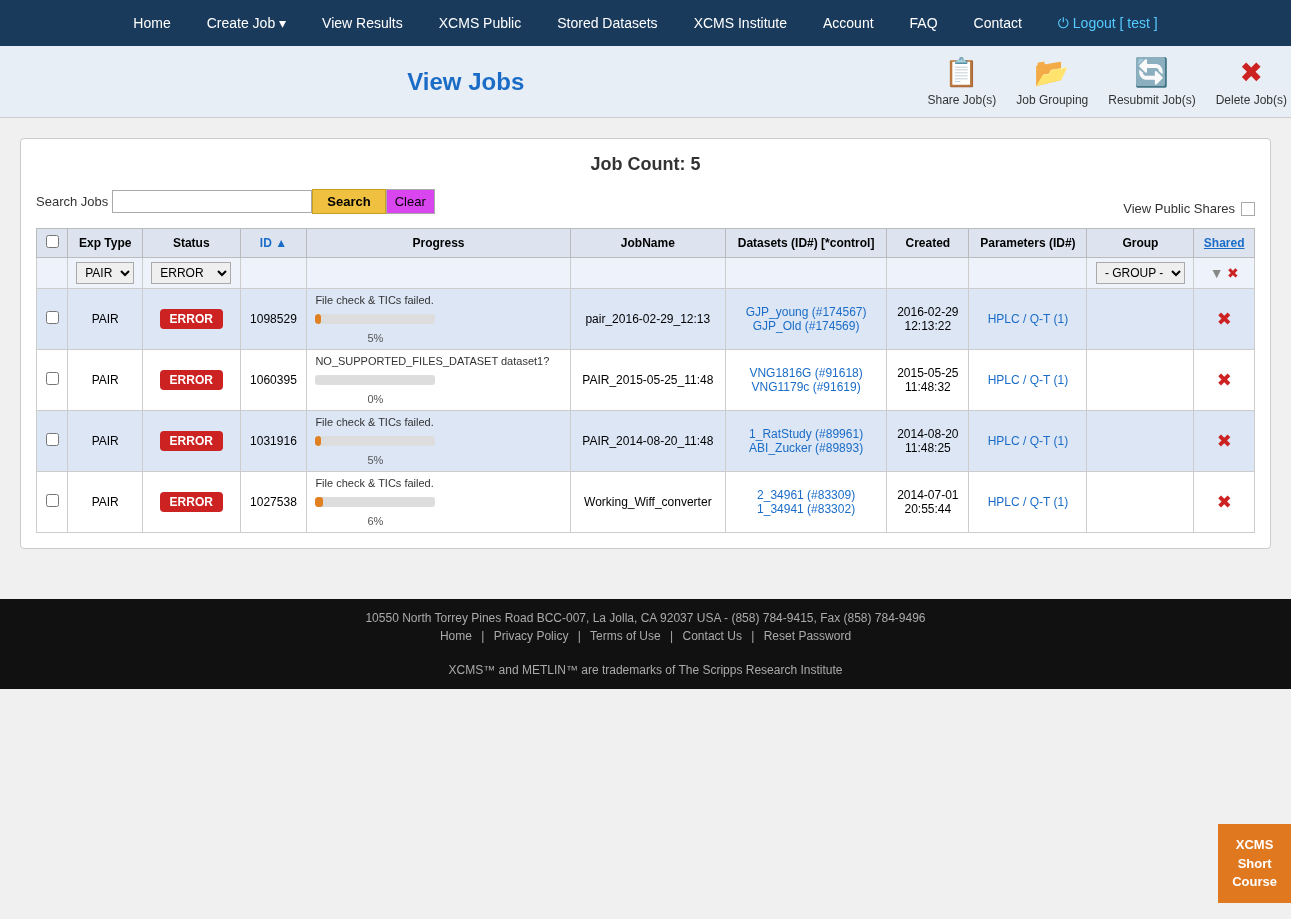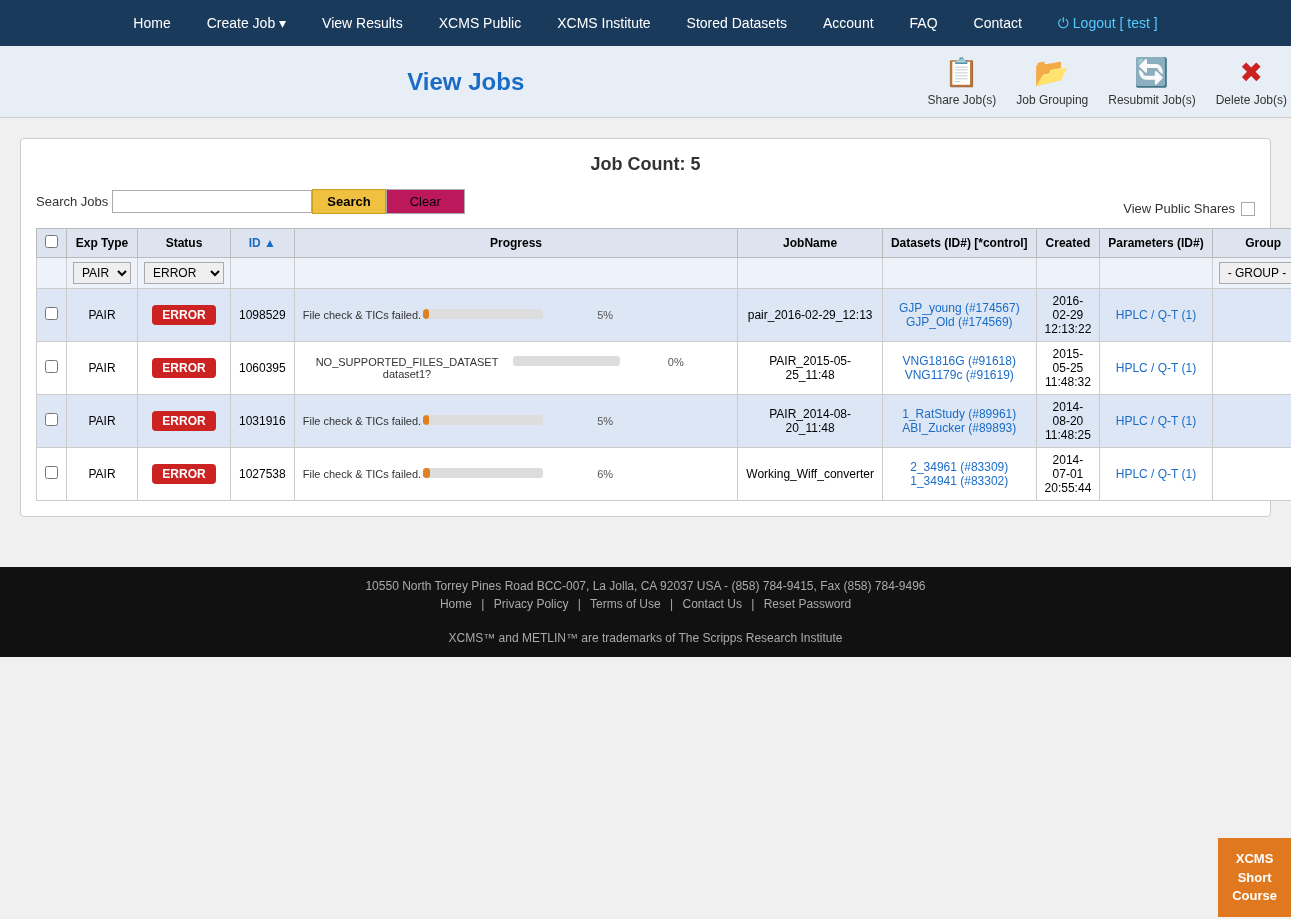--- a/index.html
+++ b/index.html
@@ -25,39 +25,39 @@
     
     .main { padding: 20px; }
     .job-panel { background: #fff; border: 1px solid #ccc; border-radius: 4px; padding: 15px; }
     .job-count { text-align: center; font-size: 18px; font-weight: bold; color: #333; margin-bottom: 12px; }
 
     
     .search-row { display: flex; align-items: center; margin-bottom: 12px; }
     .search-label { font-size: 13px; color: #333; margin-right: 4px; }
     .search-input { border: 1px solid #aaa; padding: 3px 6px; width: 200px; font-size: 13px; }
     .btn-search { background: #f0c040; border: 1px solid #c8a020; padding: 4px 14px; cursor: pointer; font-size: 13px; font-weight: bold; }
-    .btn-clear { background: #be185d; border: 1px solid #aaa; padding: 4px 23px; cursor: pointer; font-size: 13px; }
+    .btn-clear { background: #d946ef; border: 1px solid #aaa; padding: 4px 8px; cursor: pointer; font-size: 13px; }
     .view-public { margin-left: auto; display: flex; align-items: center; gap: 6px; font-size: 13px; color: #333; margin-top: 14px; }
     .checkbox-sq { width: 14px; height: 14px; border: 1px solid #aaa; display: inline-block; }
 
     
     .job-table { width: 100%; border-collapse: collapse; font-size: 12px; }
     .job-table th { background: #dde4ef; border: 1px solid #bbb; padding: 6px 8px; text-align: center; font-size: 12px; white-space: nowrap; }
     .job-table th.sortable { cursor: pointer; color: #1a6cc7; }
     .job-table td { border: 1px solid #ccc; padding: 5px 8px; vertical-align: middle; text-align: center; }
     .row-highlight { background: #dce6f5; }
     .row-normal { background: #fff; }
     .filter-row td { background: #eef2fa; padding: 4px 6px; }
     .select-filter { border: 1px solid #aaa; font-size: 12px; padding: 2px 4px; }
 
     
     .badge-error { background: #cc2222; color: #fff; border-radius: 4px; padding: 3px 10px; font-size: 12px; font-weight: bold; display: inline-block; }
 
     
-    .progress-container { display: flex; flex-direction: row; align-items: flex-start; gap: 2px; }
+    .progress-container { display: flex; flex-direction: column; align-items: flex-start; gap: 8px; }
     .progress-text { font-size: 11px; color: #333; }
     .progress-bar-outer { width: 120px; height: 10px; background: #ddd; border-radius: 3px; overflow: hidden; }
     .progress-bar-inner { height: 100%; background: #e08020; border-radius: 3px; }
     .progress-pct { font-size: 11px; color: #555; text-align: center; width: 120px; }
 
     
     .link-blue { color: #1a6cc7; text-decoration: none; }
 
     
     .btn-delete-row { color: #cc2222; font-size: 18px; cursor: pointer; border: none; background: none; }
@@ -69,35 +69,35 @@
     
     .group-select { font-size: 12px; border: 1px solid #aaa; padding: 2px 4px; }
 
     
     .footer { background: #111; color: #aaa; text-align: center; padding: 12px; font-size: 12px; margin-top: 30px; }
     .footer a { color: #aaa; text-decoration: none; }
     .footer-links { margin-top: 4px; }
     .footer-links span { margin: 0 6px; }
 
     
-    .xcms-badge { position: fixed; bottom: 2px; right: 0; background: #e07820; color: #fff; padding: 12px 14px; font-size: 13px; font-weight: bold; text-align: center; line-height: 1.4; }
+    .xcms-badge { position: fixed; bottom: 16px; right: 0; background: #e07820; color: #fff; padding: 12px 14px; font-size: 13px; font-weight: bold; text-align: center; line-height: 1.4; }
 
     .shared-header { color: #1a6cc7; font-weight: bold; text-decoration: underline; cursor: pointer; }
   </style>
 </head>
 <body>
 
 <nav>
   <div class="nav">
     <a class="nav-item">Home</a>
     <a class="nav-item dropdown">Create Job</a>
     <a class="nav-item">View Results</a>
     <a class="nav-item">XCMS Public</a>
+    <a class="nav-item">Stored Datasets</a>
     <a class="nav-item">XCMS Institute</a>
-    <a class="nav-item">Stored Datasets</a>
     <a class="nav-item">Account</a>
     <a class="nav-item">FAQ</a>
     <a class="nav-item">Contact</a>
     <a class="nav-item nav-logout">⏻ <span>Logout [ test ]</span></a>
   </div>
 </nav>
 
 <div class="toolbar">
   <div class="toolbar-title">View Jobs</div>
   <div class="toolbar-actions">

